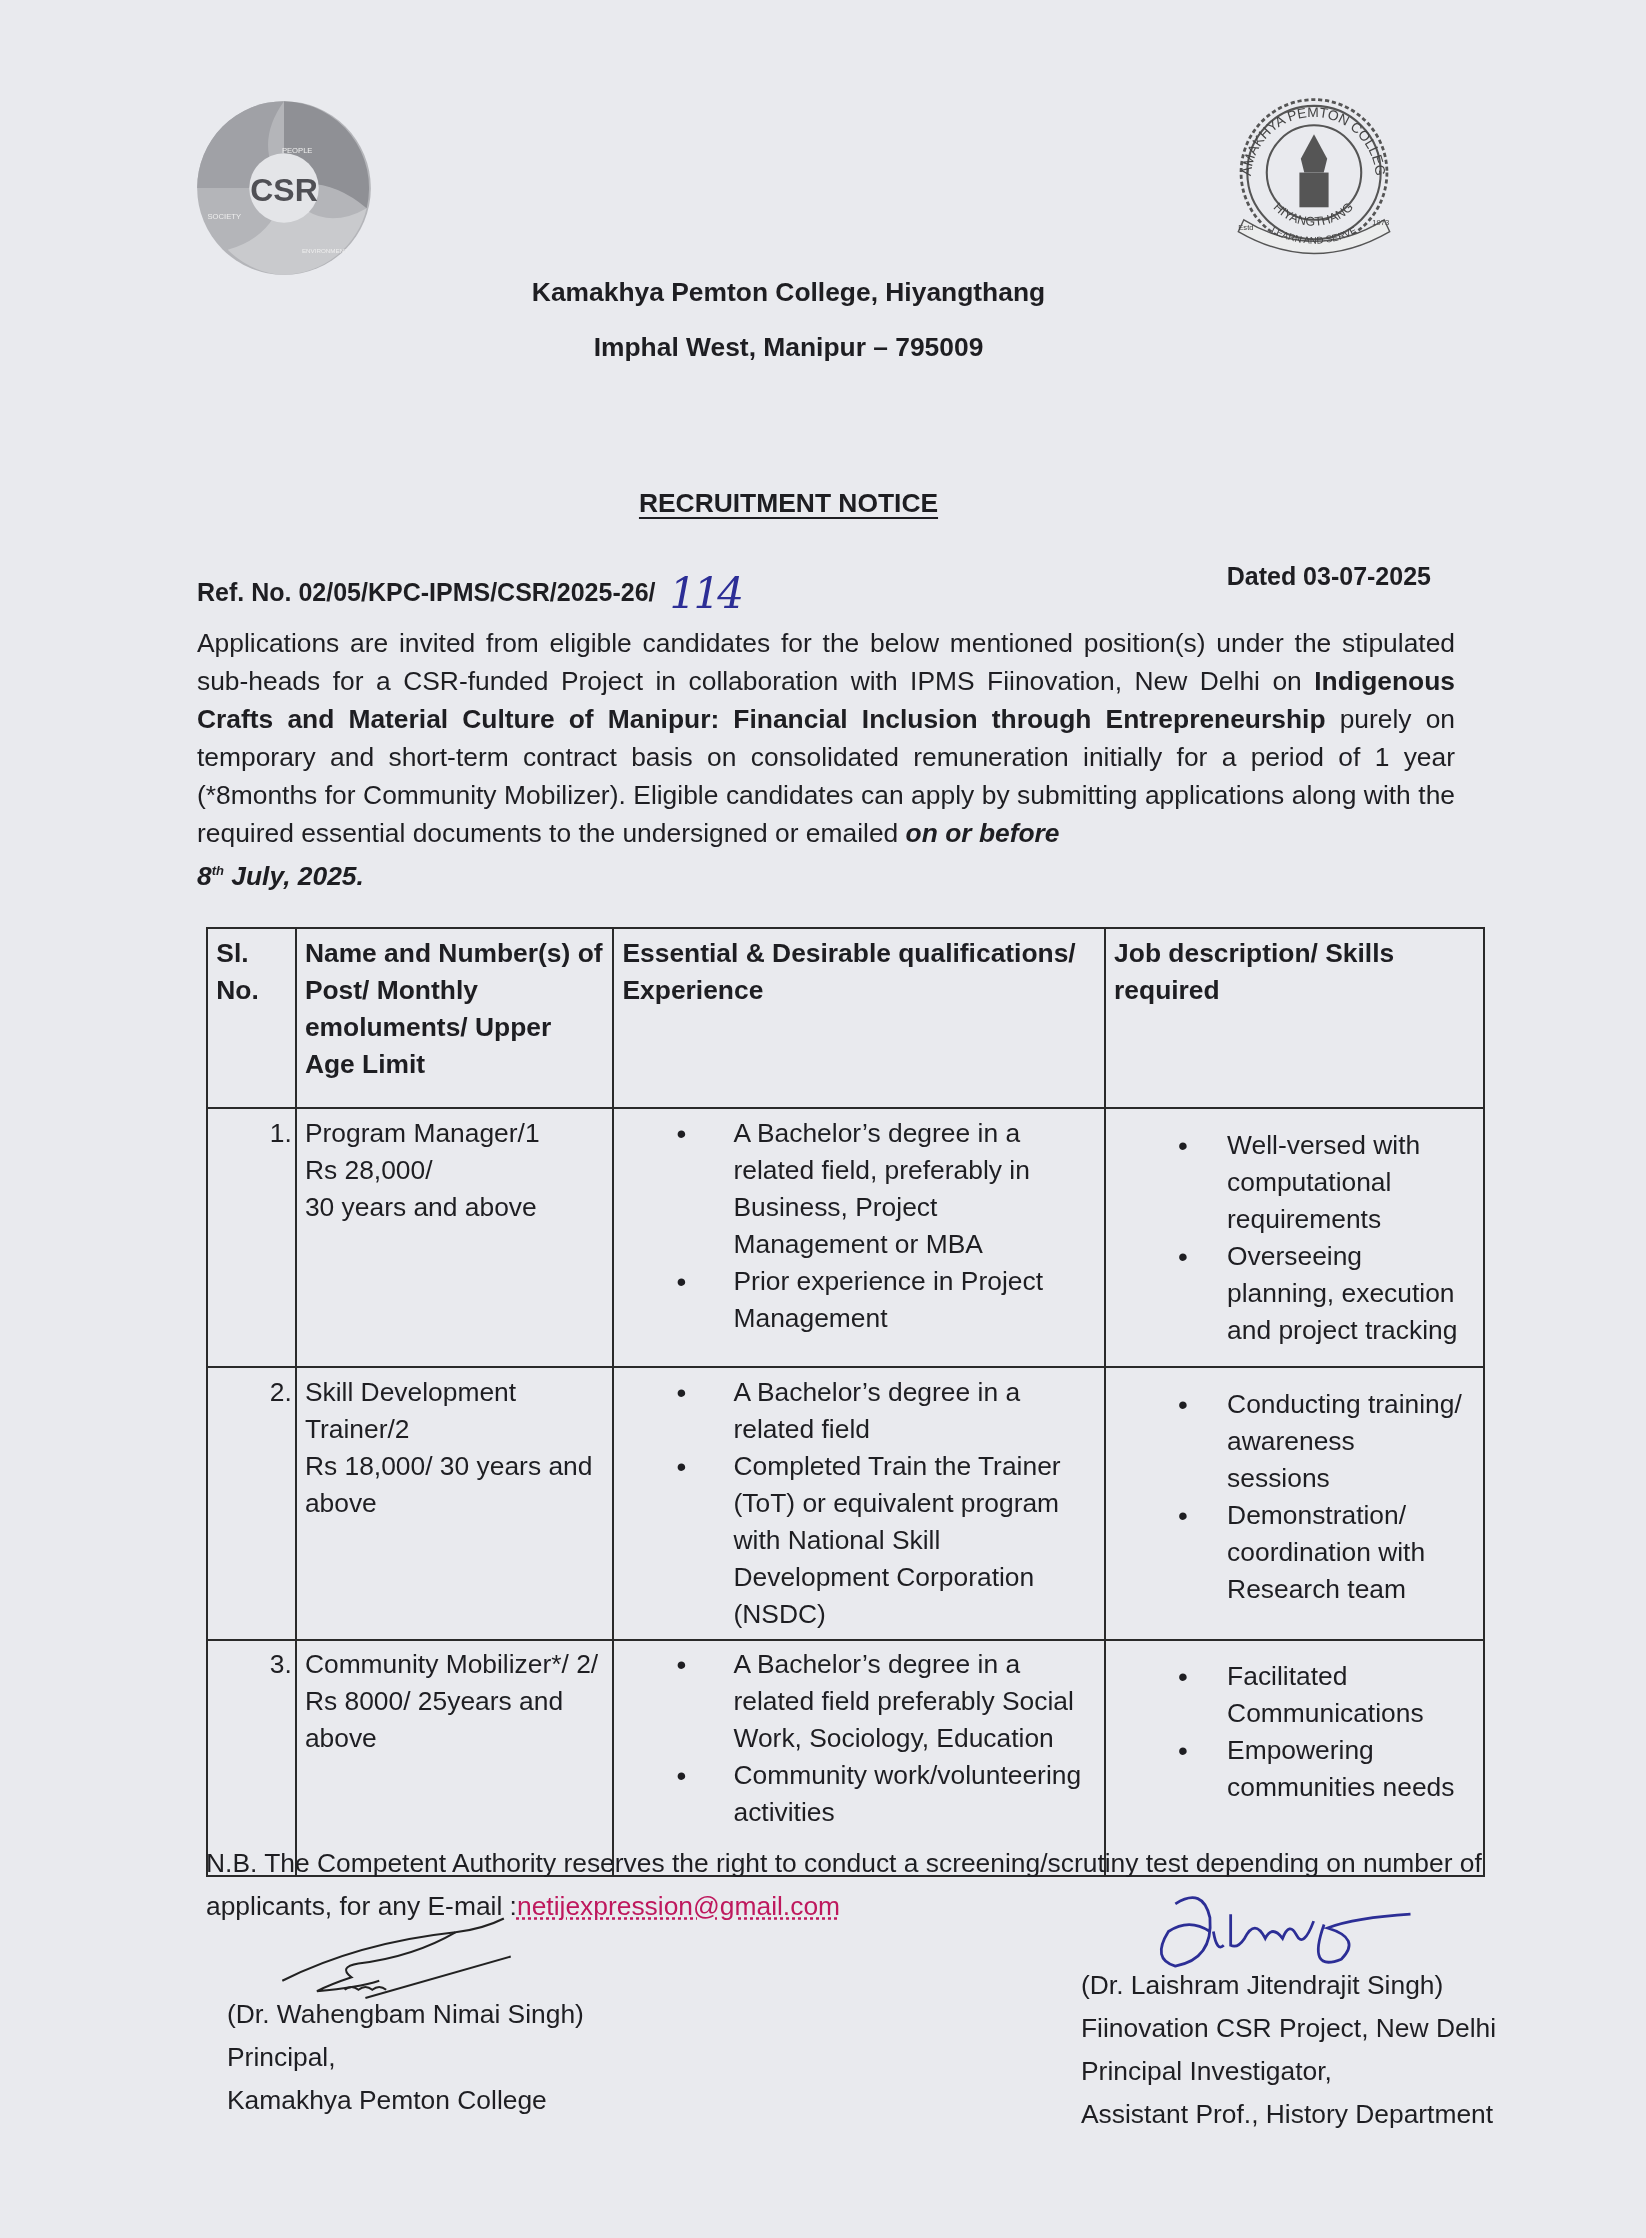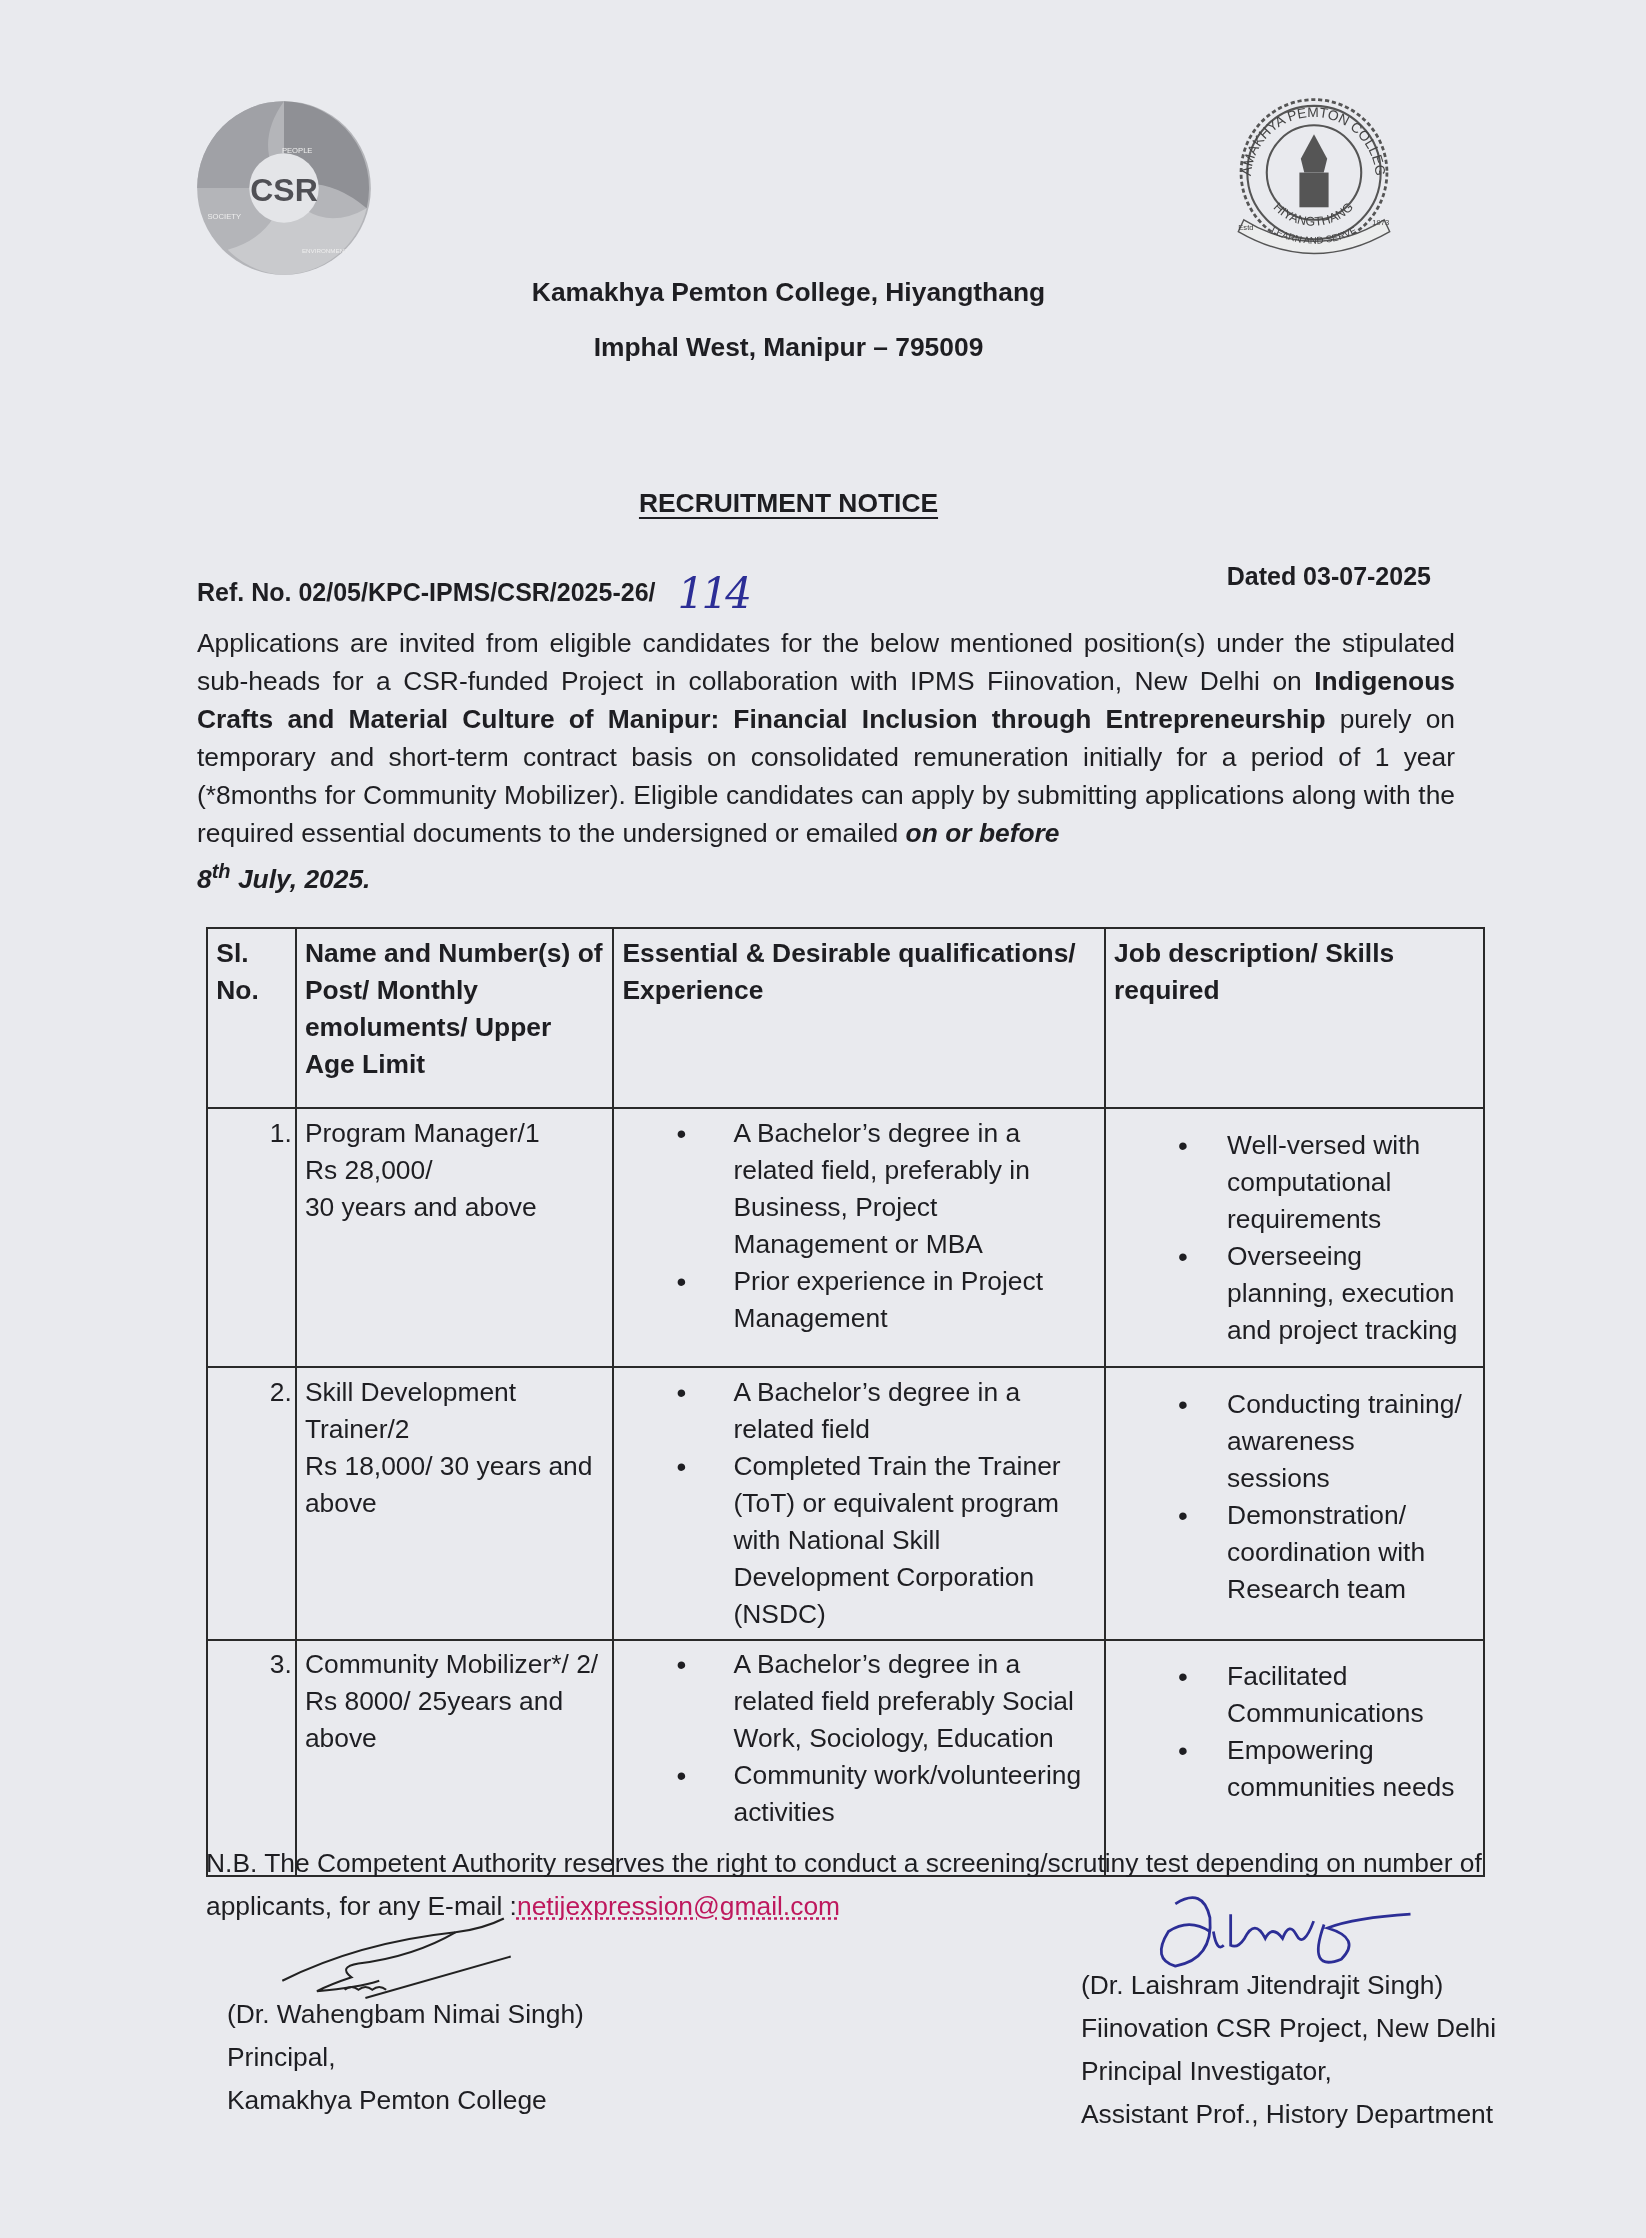--- a/index.html
+++ b/index.html
@@ -18,30 +18,30 @@
   #college-seal { left: 1223px; top: 96px; width: 182px; height: 167px; }
 
   .hdr { font-weight: bold; font-size: 26.4px; left: 0; width: 1647px; text-align: center; }
   #college-name { top: 277px; left: -35px; }
   #college-address { top: 332px; left: -35px; }
   #notice-title { top: 488px; left: -35px; font-size: 26.4px; }
   #notice-title span { text-decoration: underline; text-underline-offset: 4.9px; text-decoration-thickness: 2.1px; margin-top: 24px; }
 
   #ref-row { top: 562px; left: 197px; width: 1234px; font-size: 25px; font-weight: bold; }
   #ref-no { position: absolute; left: 0; top: 0; }
-  #ref-hand { font-family: "DejaVu Serif", serif; font-style: italic; font-weight: normal; color: #2c2e96; font-size: 42px; margin-left: 22px; position: relative; top: 7px; letter-spacing: -2.8px; }
+  #ref-hand { font-family: "DejaVu Serif", serif; font-style: italic; font-weight: normal; color: #2c2e96; font-size: 42px; margin-left: 14px; position: relative; top: 7px; letter-spacing: -2.8px; }
   #dated { position: absolute; right: 0; top: 0; }
 
   #intro {
     top: 624px; left: 197px; width: 1258px;
     font-size: 26.4px; line-height: 38px;
     text-align: justify;
   }
   #intro b, #intro i { font-weight: bold; }
-  #intro sup { font-size: 20px; margin-top: 48px; }
+  #intro sup { font-size: 13px; margin-top: 48px; }
 
   
   #posts-table {
     top: 927px; left: 206px;
     border-collapse: collapse;
     font-size: 26.4px; line-height: 37px;
   }
   #posts-table td, #posts-table th {
     border: 2.1px solid #2a2a2a;
     vertical-align: top;

